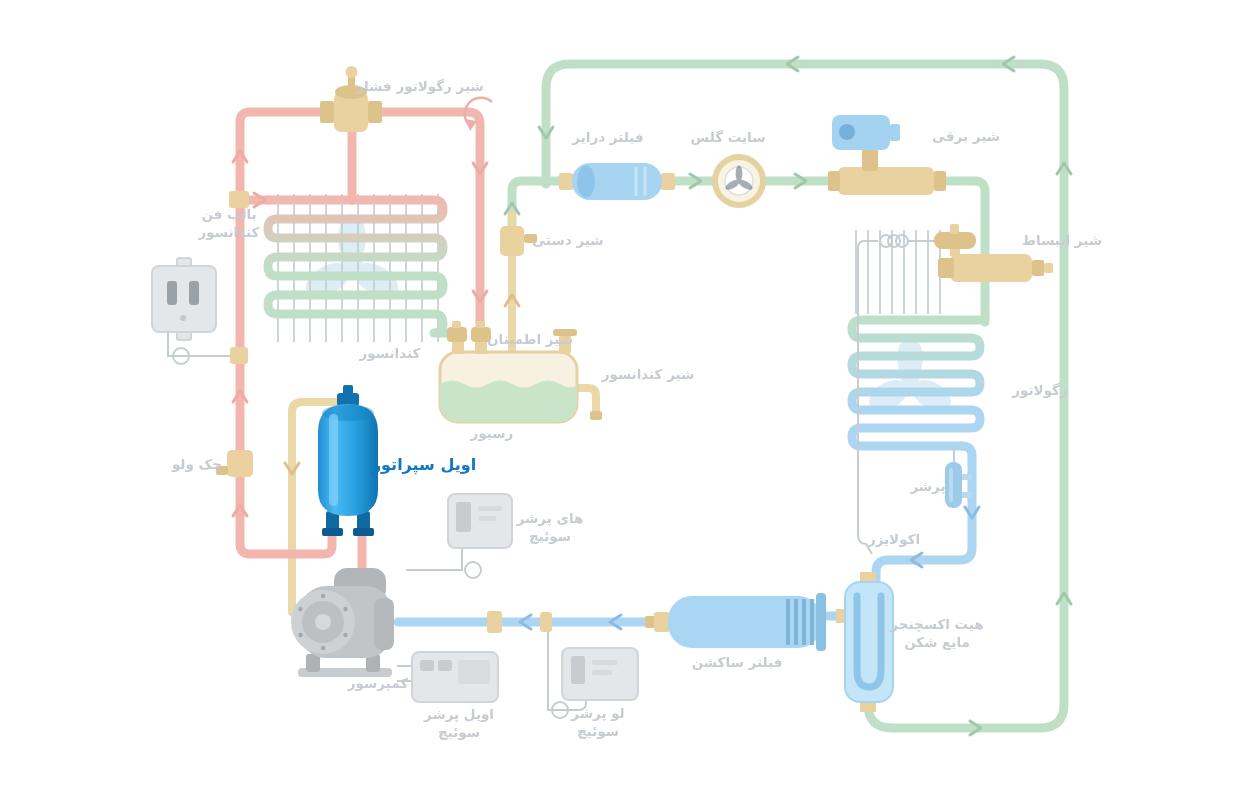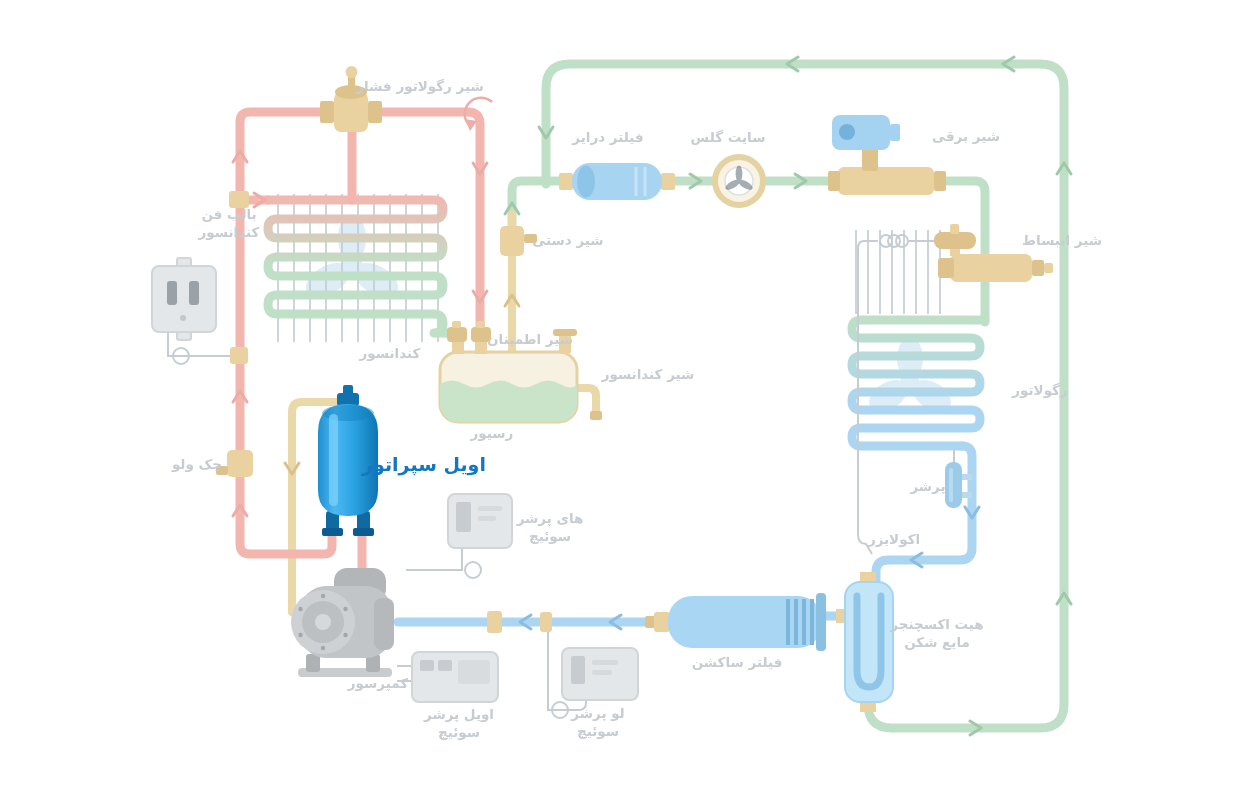--- a/index.html
+++ b/index.html
@@ -19,21 +19,21 @@
   .fit{fill:var(--c-fitting);} .fitd{fill:var(--c-fitting-dark);}
   .fan{fill:var(--c-fan-blue);opacity:.45;}
   .fins{stroke:#c3ced2;stroke-width:2;opacity:.85;fill:none;}
   .box{fill:var(--c-component-gray);stroke:#d2d5d7;stroke-width:2;}
   .slot{fill:#c7ccd0;} .slot2{fill:#d6dadc;}
   .cap{stroke:var(--c-capillary);fill:none;stroke-width:2;}
   
   .lbl{position:absolute;transform:translate(-50%,-50%);
        font:600 13.5px/1.35 "DejaVu Sans",sans-serif;color:var(--c-label-text);
        white-space:pre-line;text-align:center;direction:rtl;}
-  .lbl-hl{color:var(--c-highlight-label);font-weight:700;font-size:19px;}
+  .lbl-hl{color:var(--c-highlight-label);font-weight:700;font-size:16px;}
 </style>
 </head>
 <body>
 
 <div class="canvas">
 
 <svg width="1256" height="800" viewBox="0 0 1256 800" xmlns="http://www.w3.org/2000/svg">
   <defs>
     <linearGradient id="gradCond" gradientUnits="userSpaceOnUse" x1="0" y1="194" x2="0" y2="340">
       <stop offset="0" stop-color="#f3b6af"></stop>

